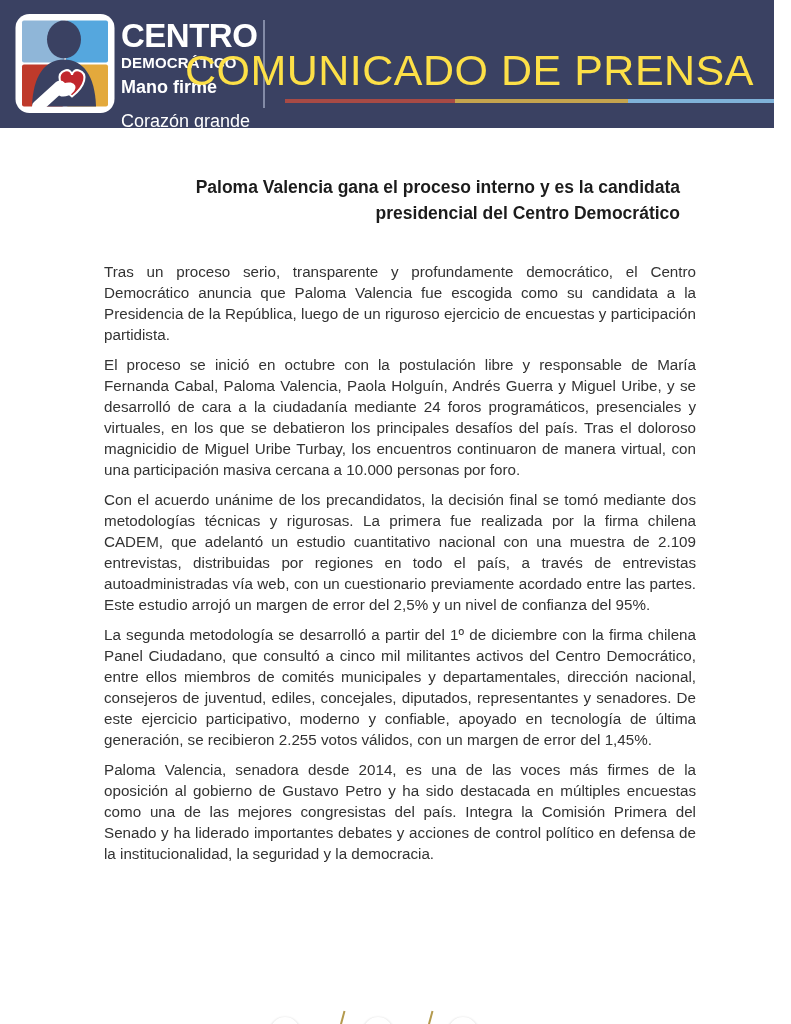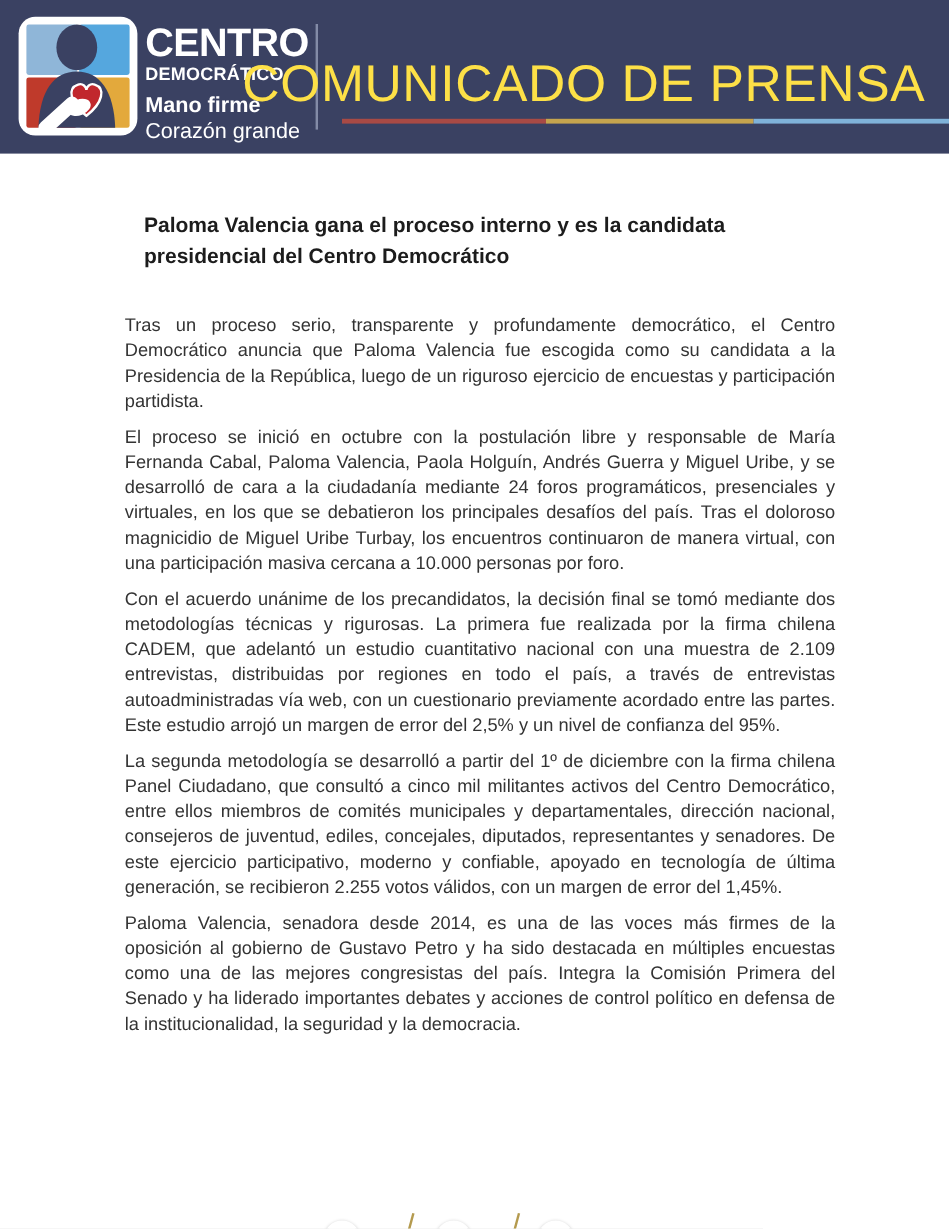--- a/index.html
+++ b/index.html
@@ -7,30 +7,30 @@
     position:relative;
     width:791px;height:1024px;
     margin:0 auto;
     background:#ffffff;
     overflow:hidden;
     font-family:"Liberation Sans", sans-serif;
   }
 
   
   .header{
-    position:absolute;top:0;left:0;right:0;height:128px;
+    position:absolute;top:0;left:0;right:17px;height:128px;
     background:var(--navy,#3a4162);
   }
   .logo-box{position:absolute;left:15px;top:13px;width:100px;height:101px;}
   .logo-box svg{display:block;width:100%;height:100%;}
   .logo-text{position:absolute;left:121px;top:19px;color:#ffffff;line-height:1;}
   .logo-line1{font-size:33px;font-weight:bold;letter-spacing:-.5px;}
   .logo-line2{font-size:15px;font-weight:bold;letter-spacing:.2px;margin-top:3px;}
   .logo-line3{font-size:18px;font-weight:700;margin-top:7px;line-height:1.12;}
-  .logo-line4{font-size:18px;font-weight:400;line-height:1.12;margin-top:2px;}
+  .logo-line4{font-size:18px;font-weight:400;line-height:1.12;margin-top:14px;}
   .header-divider{
     position:absolute;left:263px;top:20px;width:2px;height:88px;
     background:#aab4cd;opacity:.65;
   }
   .banner-title{
     position:absolute;right:20px;top:46px;
     color:#fde047;font-size:43px;font-weight:normal;letter-spacing:.5px;
     white-space:nowrap;
   }
   .stripe{position:absolute;left:285px;right:0;top:99px;height:4px;display:flex;}
@@ -38,21 +38,21 @@
   .stripe-gold{width:173px;background:var(--stripe_gold,#c5a44e);}
   .stripe-blue{flex:1;background:var(--stripe_blue,#7fb2d9);}
 
   
   .doc{
     position:absolute;left:104px;top:174px;width:592px;
     color:var(--text,#333333);
   }
   .doc-title{
     font-size:17.5px;font-weight:bold;line-height:1.5;
-    text-align:left;color:#1c1c1c;
+    text-align:right;color:#1c1c1c;
     margin:0 auto 34px;max-width:560px;
   }
   .doc p{
     font-size:15.2px;line-height:21px;margin:0 0 9px;
     text-align:justify;
   }
 
   
   .footer{position:absolute;left:0;right:0;top:1004px;height:64px;}
   .footer-bar{position:absolute;left:0;right:0;top:30px;height:27px;background:var(--navy,#3a4162);}

